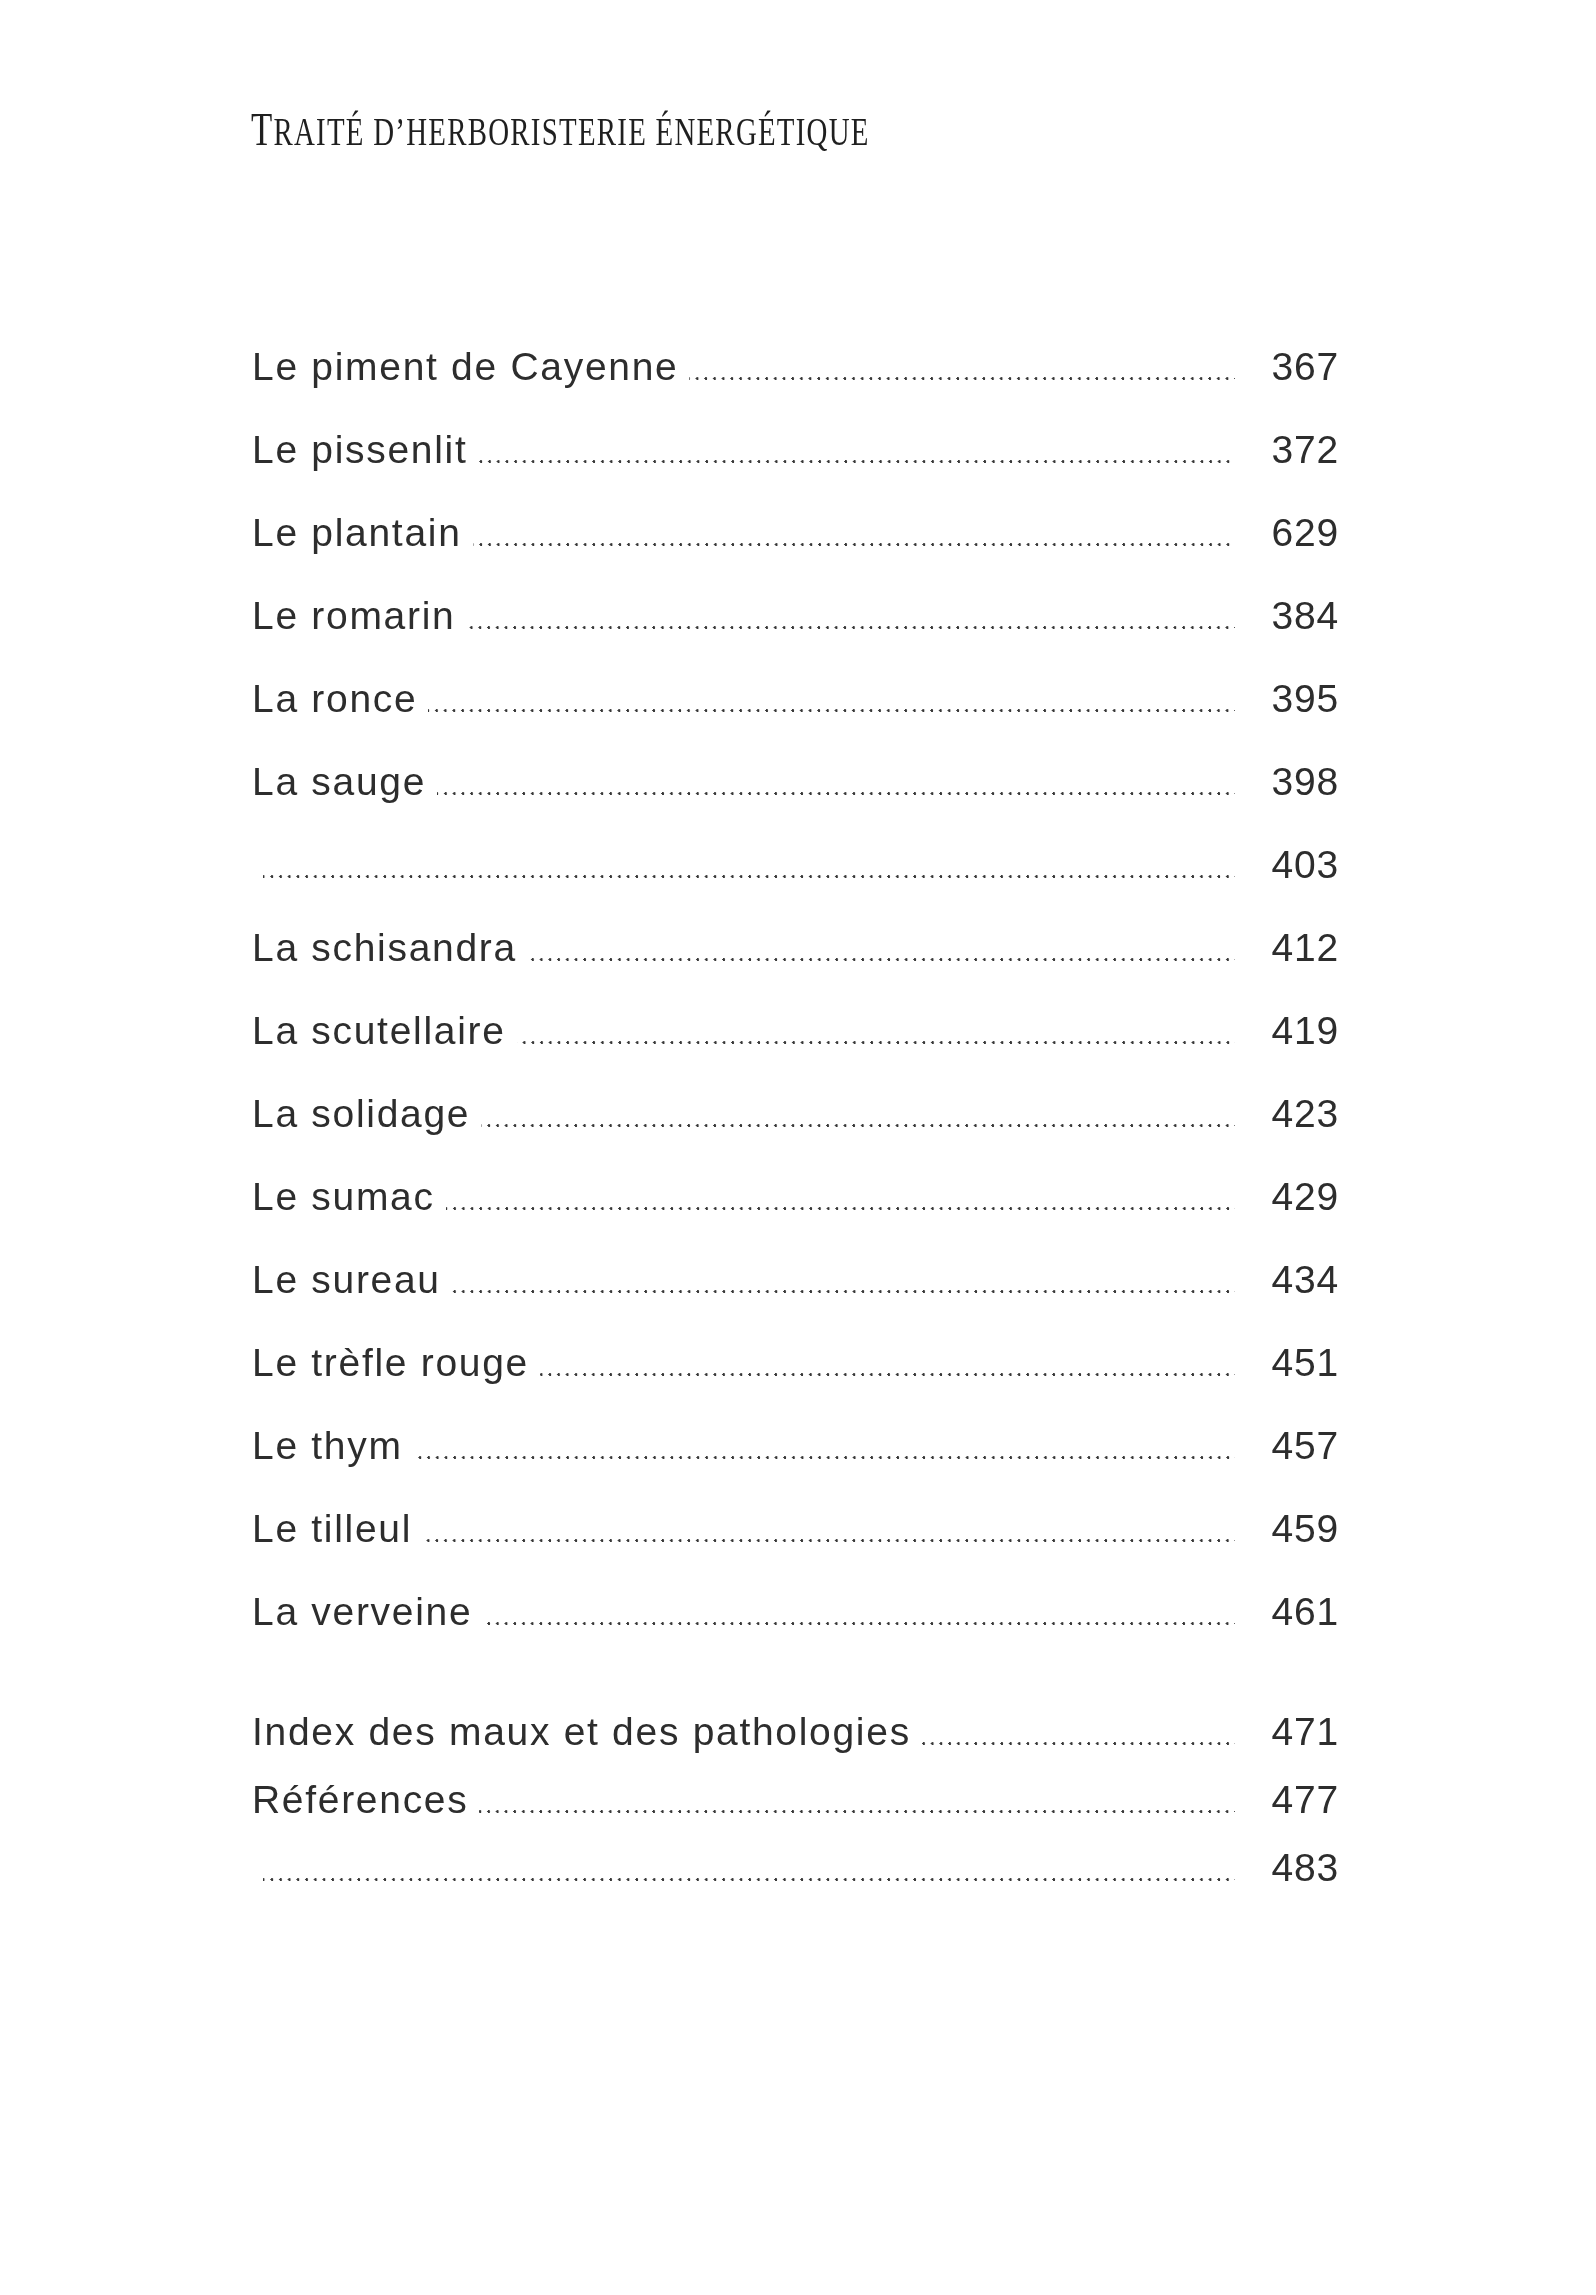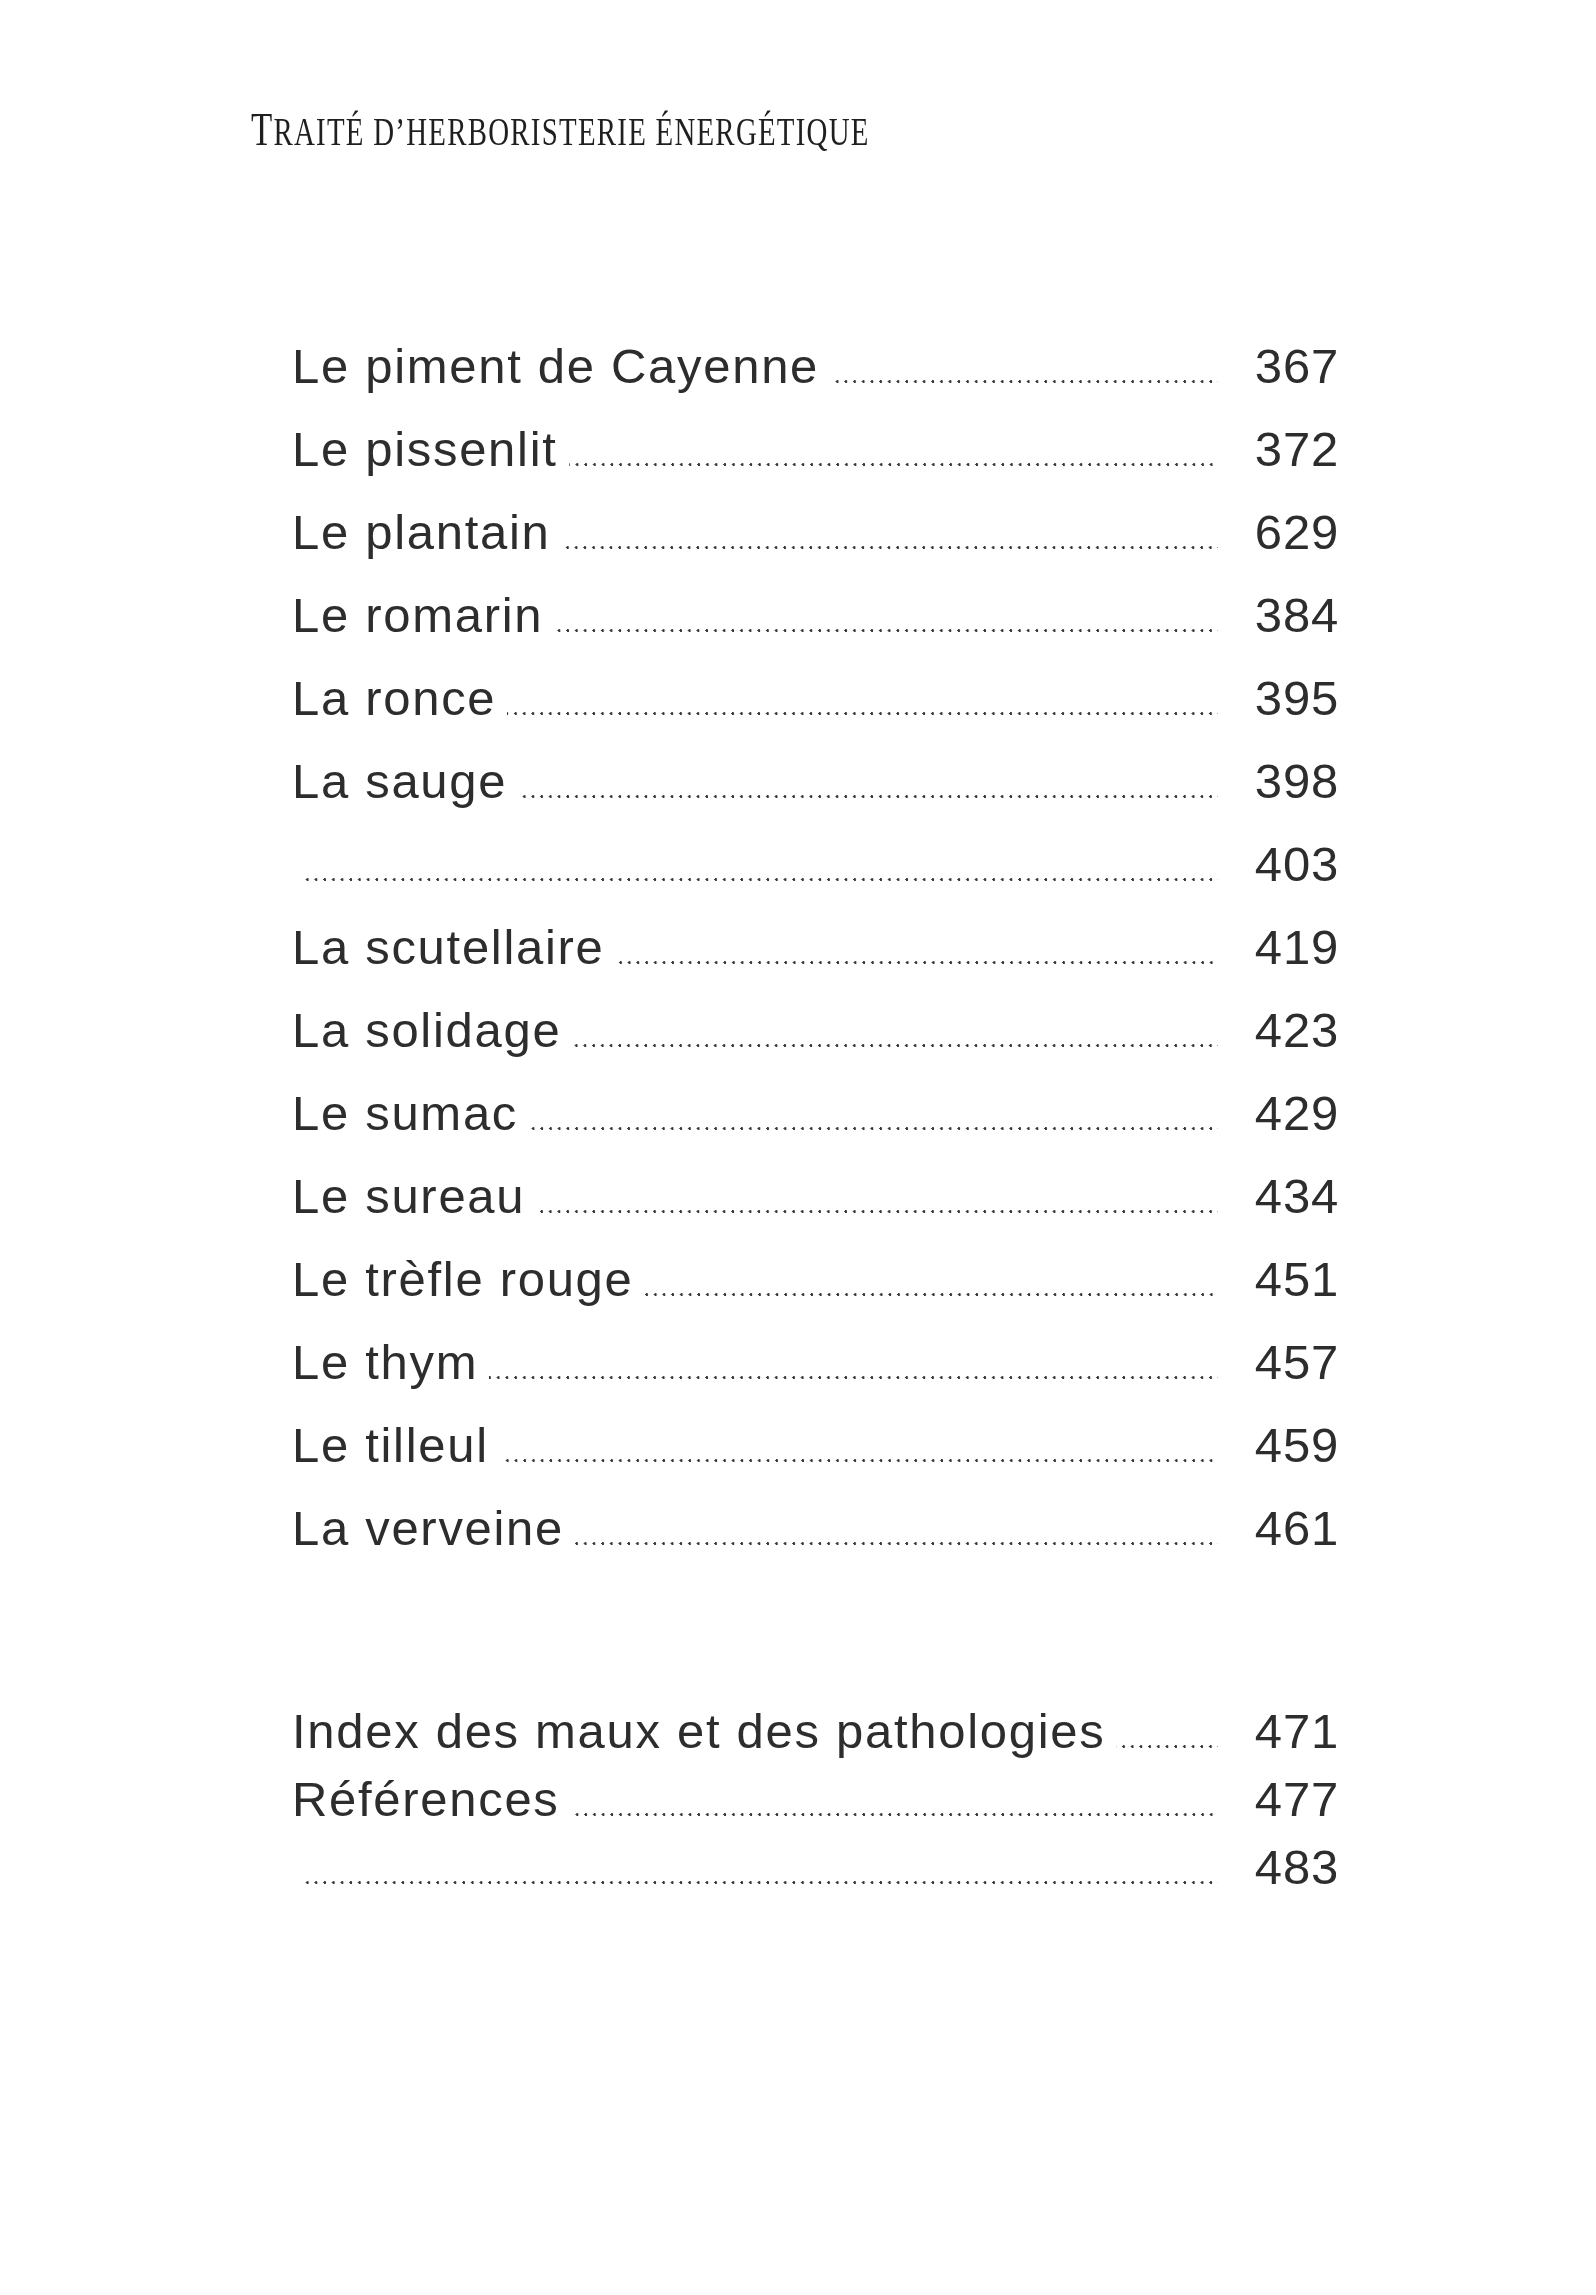--- a/index.html
+++ b/index.html
@@ -45,27 +45,26 @@
     position: absolute;
     left: 252px;
     width: 1087px;
   }
   .toc-main { top: 347px; }
   .toc-secondary { top: 1712px; }
 
   .toc-row {
     display: flex;
     align-items: baseline;
-    font-size: 49px;
+    font-size: 39px;
     line-height: 39px;
     height: 39px;
     font-weight: 300;
     letter-spacing: 1.7px;
     color: var(--text);
-    margin-left: 40px;
   }
   .toc-main .toc-row { margin-bottom: 44px; }
   .toc-secondary .toc-row { margin-bottom: 29px; }
 
   .toc-label { white-space: nowrap; }
 
   .dots {
     flex: 1 1 auto;
     height: 3.5px;
     margin: 0 37px 0 11px;
@@ -116,20 +115,25 @@
       <div class="toc-row">
         <span class="toc-label">La sauge</span>
         <span class="dots"></span>
         <span class="page-num">398</span>
       </div>
       <div class="toc-row">
         <span class="dots"></span>
         <span class="page-num">403</span>
       </div>
       <div class="toc-row">
+        <span class="toc-label">La schisandra</span>
+        <span class="dots"></span>
+        <span class="page-num">412</span>
+      </div>
+      <div class="toc-row">
         <span class="toc-label">La scutellaire</span>
         <span class="dots"></span>
         <span class="page-num">419</span>
       </div>
       <div class="toc-row">
         <span class="toc-label">La solidage</span>
         <span class="dots"></span>
         <span class="page-num">423</span>
       </div>
       <div class="toc-row">

